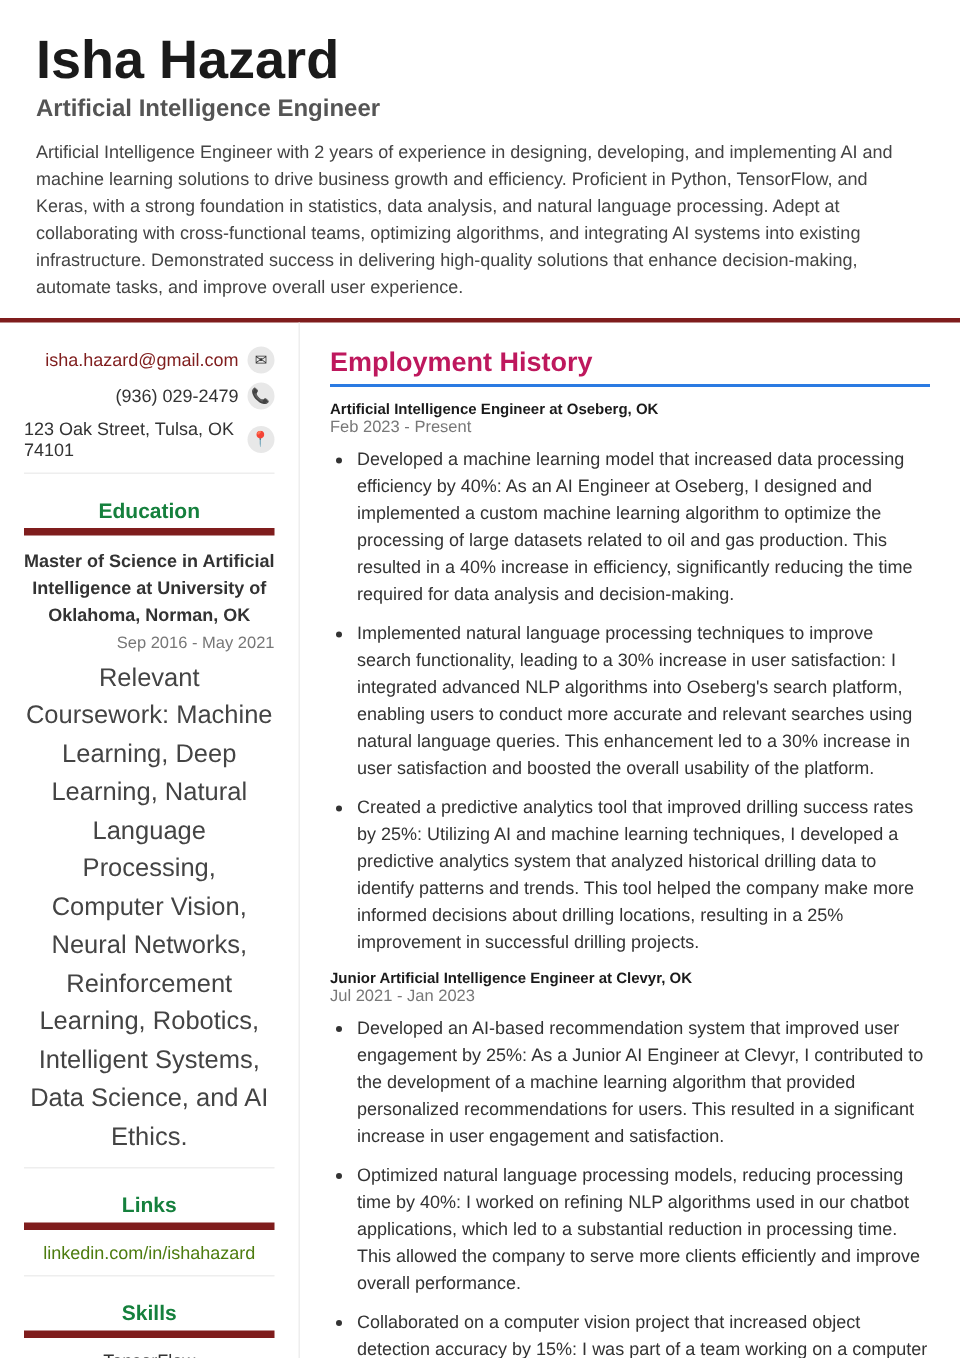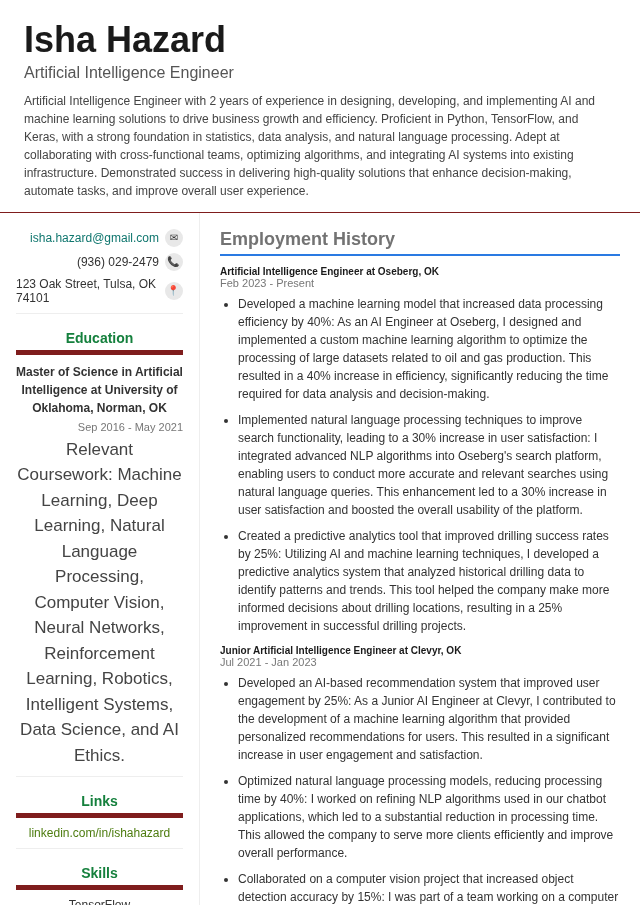--- a/index.html
+++ b/index.html
@@ -6,31 +6,31 @@
     body {
       font-family: Arial, sans-serif;
       font-size: 13px;
       color: #333;
       background: #fff;
       width: 640px;
       min-height: 905px;
     }
     .header {
       padding: 20px 24px 12px 24px;
-      border-bottom: 1px solid #7f1d1d;
+      border-bottom: 3px solid #7f1d1d;
     }
     .header h1 {
       font-size: 36px;
       font-weight: bold;
       color: #1a1a1a;
       line-height: 1.1;
     }
     .header h2 {
       font-size: 16px;
-      font-weight: normal;
+      font-weight: bold;
       color: #555;
       margin-top: 4px;
     }
     .header p {
       font-size: 12px;
       color: #444;
       margin-top: 10px;
       line-height: 1.5;
     }
     .main-content {
@@ -49,21 +49,21 @@
     }
     .contact-item {
       display: flex;
       align-items: center;
       justify-content: flex-end;
       gap: 6px;
       margin-bottom: 6px;
       font-size: 12px;
     }
     .contact-item a {
-      color: #0f766e;
+      color: #7f1d1d;
       text-decoration: none;
     }
     .contact-icon {
       width: 18px;
       height: 18px;
       background: #e8e8e8;
       border-radius: 50%;
       display: flex;
       align-items: center;
       justify-content: center;
@@ -127,21 +127,21 @@
     }
     .skill-bar-fill {
       height: 4px;
       background: #2a7ae2;
       border-radius: 2px;
     }
     
     .emp-section-title {
       font-size: 18px;
       font-weight: bold;
-      color: #737373;
+      color: #be185d;
       margin-bottom: 10px;
       border-bottom: 2px solid #2a7ae2;
       padding-bottom: 4px;
     }
     .job-title {
       font-size: 10px;
       font-weight: bold;
       color: #1a1a1a;
       margin-top: 10px;
     }

